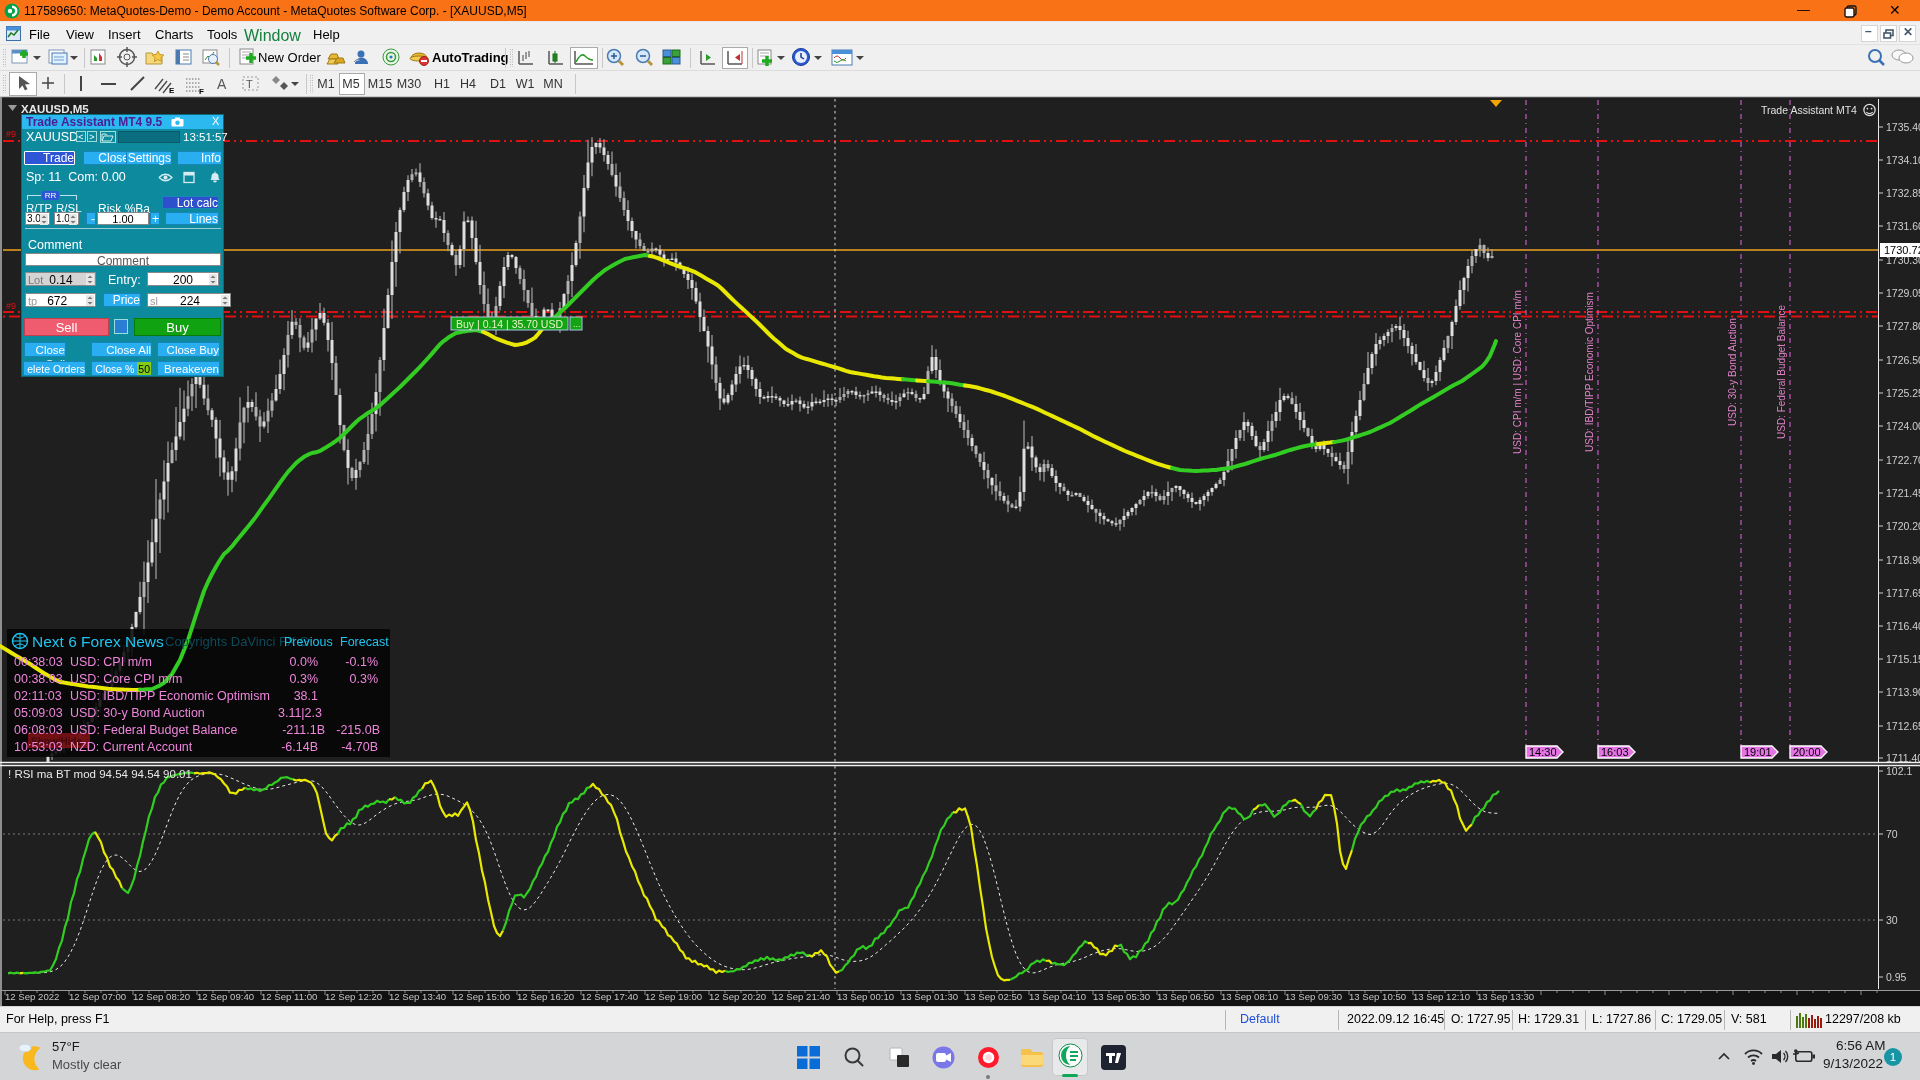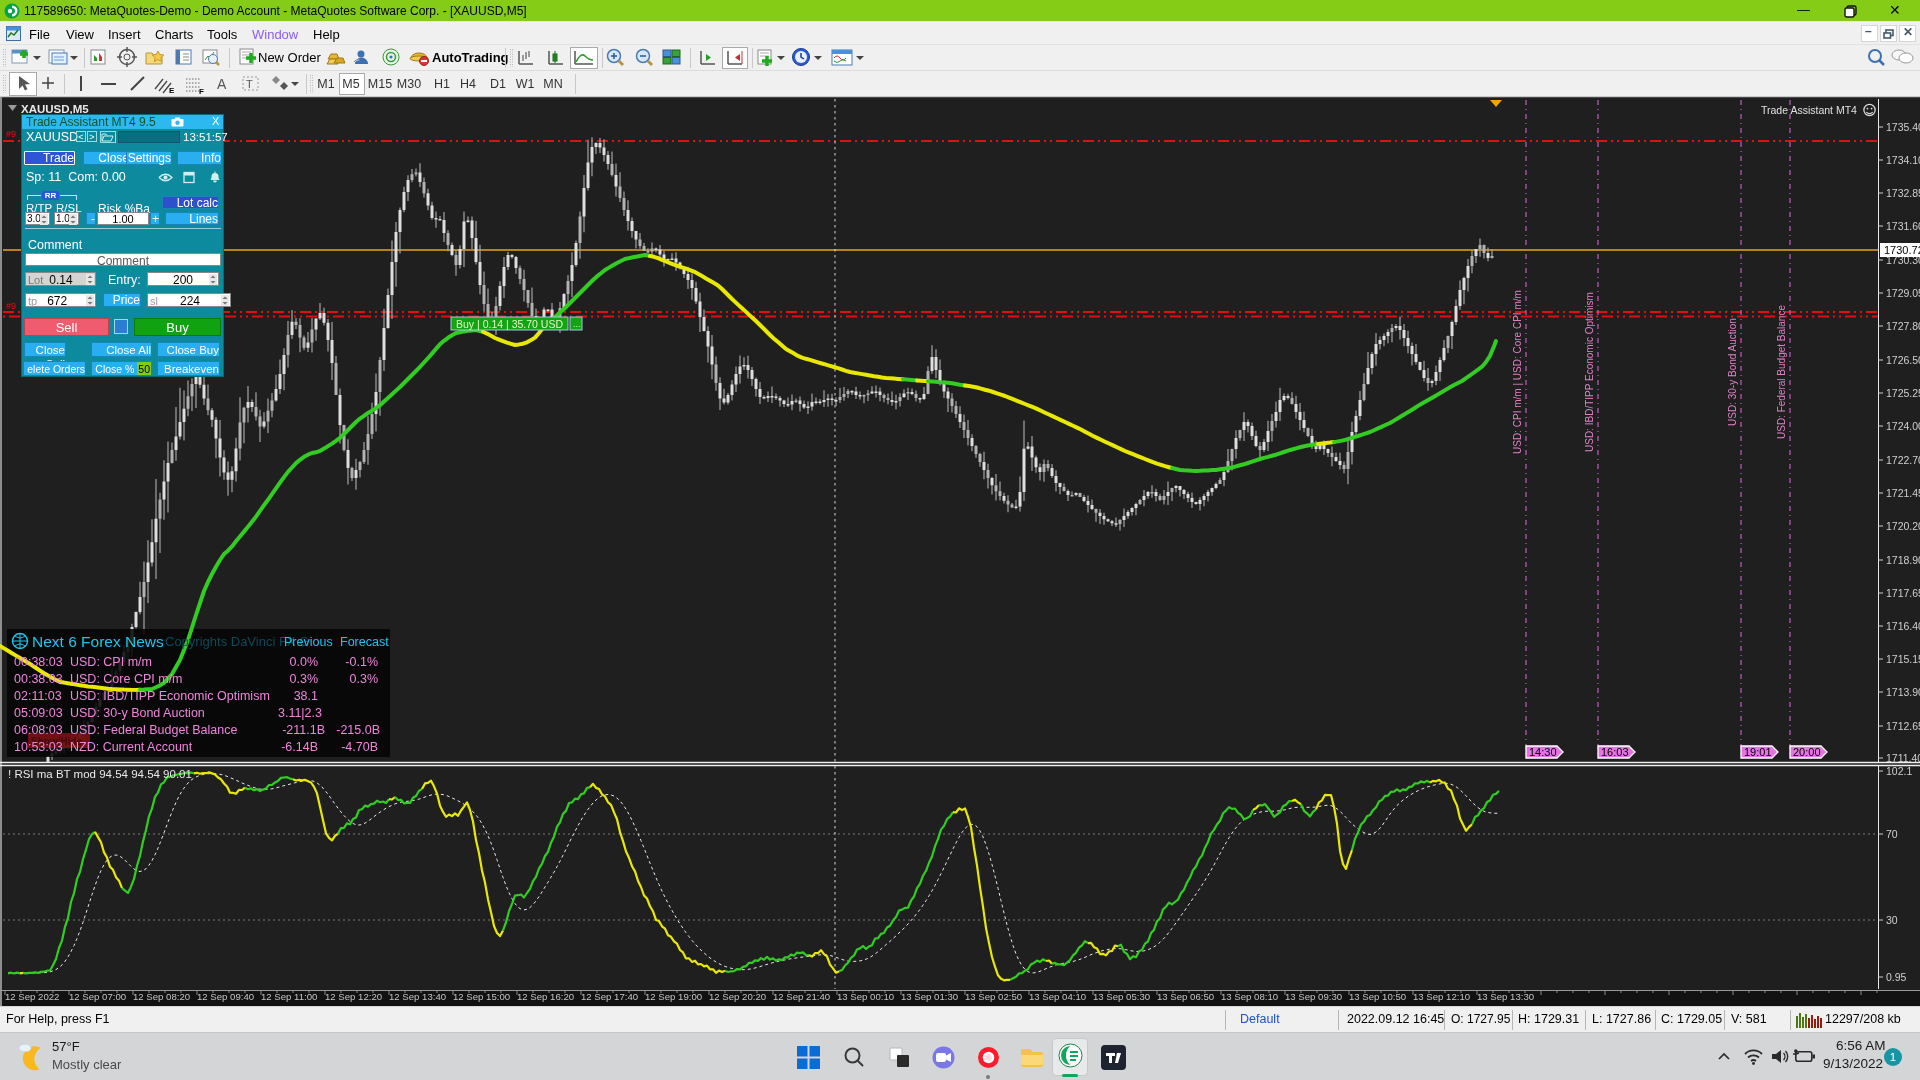--- a/index.html
+++ b/index.html
@@ -7,21 +7,21 @@
 .tax{font-size:9.6px;fill:#c4c4c4;font-family:"Liberation Sans",sans-serif}
 .vlbl{font-size:10px;fill:#e080c8;font-family:"Liberation Sans",sans-serif}
 .news{font-size:12.5px;fill:#ee86dc;font-family:"Liberation Sans",sans-serif}
 .tb{background:#f0f0f0}
 .sep{position:absolute;width:1px;background:#b5b5b5}
 .ta-btn{position:absolute;background:#29aef2;color:#fff;text-align:right;font-size:12px;border:1px solid #1884b8;border-radius:1px}
 .ta-inp{position:absolute;background:#fff;color:#000;font-size:12px;border:1px solid #888}
 .wt{color:#fff;font-size:12px;position:absolute}
 </style></head><body>
 
-<div class="abs" style="left:0;top:0;width:1920px;height:22px;background:#84cc16;border-bottom:1px solid #e8e8e8">
+<div class="abs" style="left:0;top:0;width:1920px;height:22px;background:#f97316;border-bottom:1px solid #e8e8e8">
  <svg class="abs" style="left:4px;top:3px" width="16" height="16" viewBox="0 0 16 16">
   <circle cx="8" cy="8" r="7.5" fill="#00a447"></circle>
   <path d="M8 2.5 a5.5 5.5 0 0 1 0 11 l0 -2.5 a3 3 0 0 0 0 -6 z" fill="#fff"></path>
   <circle cx="6" cy="8" r="2.2" fill="#fff"></circle>
  </svg>
  <span class="abs" style="left:24px;top:4px;color:#000;font-size:12px">117589650: MetaQuotes-Demo - Demo Account - MetaQuotes Software Corp. - [XAUUSD,M5]</span>
  <span class="abs" style="left:1797px;top:2px;color:#000;font-size:13px">—</span>
  <svg class="abs" style="left:1844px;top:5px" width="13" height="13" viewBox="0 0 13 13">
       <rect x="3" y="1" width="9" height="9" rx="1.5" fill="none" stroke="#111" stroke-width="1.4"></rect>
       <rect x="1" y="3" width="9" height="9" rx="1.5" fill="#fdfdfd" stroke="#111" stroke-width="1.4"></rect>
@@ -33,21 +33,21 @@
  <svg class="abs" style="left:6px;top:4px" width="15" height="15" viewBox="0 0 15 15">
       <rect x="0.5" y="0.5" width="14" height="14" fill="#dce9f5" stroke="#3a6ea5"></rect>
       <rect x="0.5" y="0.5" width="14" height="4" fill="#4a90d9"></rect>
       <path d="M2 11 l3 -4 l3 2 l4 -5" stroke="#1a7a1a" fill="none" stroke-width="1.5"></path>
     </svg>
  <span class="abs" style="left:29px;top:5px;color:#000;font-size:13px">File</span>
     <span class="abs" style="left:66px;top:5px;color:#000;font-size:13px">View</span>
     <span class="abs" style="left:108px;top:5px;color:#000;font-size:13px">Insert</span>
     <span class="abs" style="left:155px;top:5px;color:#000;font-size:13px">Charts</span>
     <span class="abs" style="left:207px;top:5px;color:#000;font-size:13px">Tools</span>
-    <span class="abs" style="left:252px;top:5px;color:#8b5cf6;font-size:13px">Window</span>
+    <span class="abs" style="left:244px;top:5px;color:#15803d;font-size:16px">Window</span>
     <span class="abs" style="left:313px;top:5px;color:#000;font-size:13px">Help</span>
  <span class="abs" style="left:1861px;top:3px;width:17px;height:17px;background:#fff;border:1px solid #d5d5d5"></span>
  <span class="abs" style="left:1880px;top:3px;width:17px;height:17px;background:#fff;border:1px solid #d5d5d5"></span>
  <span class="abs" style="left:1899px;top:3px;width:17px;height:17px;background:#fff;border:1px solid #d5d5d5"></span>
  <span class="abs" style="left:1865px;top:2px;color:#44596e;font-size:12px;font-weight:bold">–</span>
  <svg class="abs" style="left:1883px;top:7px" width="11" height="10" viewBox="0 0 11 10">
       <rect x="3" y="1" width="7" height="5.5" fill="none" stroke="#44596e" stroke-width="1.6"></rect>
       <rect x="1" y="4" width="6.5" height="5" fill="#fff" stroke="#44596e" stroke-width="1.6"></rect>
     </svg>
  <span class="abs" style="left:1903px;top:3px;color:#44596e;font-size:12px;font-weight:bold">✕</span>
@@ -558,21 +558,21 @@
     <line x1="1797" y1="991" x2="1797" y2="995" stroke="#8a8a8a" stroke-width="1"></line>
     <line x1="1813" y1="991" x2="1813" y2="993" stroke="#8a8a8a" stroke-width="1"></line>
     <line x1="1829" y1="991" x2="1829" y2="993" stroke="#8a8a8a" stroke-width="1"></line>
     <line x1="1845" y1="991" x2="1845" y2="993" stroke="#8a8a8a" stroke-width="1"></line>
     <line x1="1861" y1="991" x2="1861" y2="995" stroke="#8a8a8a" stroke-width="1"></line>
     <line x1="1877" y1="991" x2="1877" y2="993" stroke="#8a8a8a" stroke-width="1"></line>
 </svg>
 
 <div class="abs" style="left:21px;top:114px;width:203px;height:263px;background:#0e8a9e;border:1px solid #0a6a7a">
  <div class="abs" style="left:0;top:0;width:201px;height:14px;background:#2bb9ef">
-  <span class="abs" style="left:4px;top:0px;color:#14532d;font-size:12px;font-weight:normal">Trade Assistant MT4 9.5</span>
+  <span class="abs" style="left:4px;top:0px;color:#4c1d95;font-size:12px;font-weight:bold">Trade Assistant MT4 9.5</span>
   <svg class="abs" style="left:149px;top:2px" width="13" height="10" viewBox="0 0 13 10">
         <rect x="0.5" y="2" width="12" height="7.5" rx="1" fill="#fff"></rect>
         <rect x="4" y="0.5" width="5" height="2.5" fill="#fff"></rect>
         <circle cx="6.5" cy="5.8" r="2.2" fill="#2bb9ef"></circle>
       </svg>
   <span class="abs" style="left:190px;top:0px;color:#fff;font-size:11px">X</span>
  </div>
  <div class="abs" style="left:2px;top:15px;width:199px;height:14px">
   <span class="abs" style="left:2px;top:0;color:#fff;font-size:12.5px">XAUUSD</span>
   <span class="abs" style="left:52px;top:1px;width:10px;height:11px;border:1px solid #9dd;color:#fff;font-size:9px;text-align:center;line-height:11px">&lt;</span>
@@ -590,21 +590,21 @@
  <div class="abs ta-btn" style="left:155px;top:36px;width:45px;height:14px;line-height:13px">Info</div>
  <span class="wt" style="left:4px;top:55px;font-size:12.5px">Sp: 11&nbsp; Com: 0.00</span>
  <svg class="abs" style="left:136px;top:56px" width="64" height="13" viewBox="0 0 64 13">
   <path d="M1 6.5 q6.5 -6.5 13 0 q-6.5 6.5 -13 0" fill="none" stroke="#d5ecf2" stroke-width="1.3"></path>
       <circle cx="7.5" cy="6.5" r="2" fill="#d5ecf2"></circle>
   <rect x="26" y="1.5" width="10" height="10" fill="none" stroke="#d5ecf2" stroke-width="1.3"></rect>
       <rect x="26" y="1.5" width="10" height="3" fill="#d5ecf2"></rect>
   <path d="M57 2 a3.5 3.5 0 0 1 3.5 3.5 q0 2.5 1.2 3.5 h-9.4 q1.2 -1 1.2 -3.5 a3.5 3.5 0 0 1 3.5 -3.5 z" fill="#d5ecf2"></path>
   <path d="M55.5 10 a1.6 1.6 0 0 0 3 0 z M57 0.5 v1.5" stroke="#d5ecf2" fill="#d5ecf2"></path>
  </svg>
- <div class="abs" style="left:20px;top:76px;width:17px;height:9px;background:#2e55d5;border-radius:2px;color:#fff;font-size:8px;text-align:center;line-height:9px;font-weight:bold">RR</div>
+ <div class="abs" style="left:20px;top:76px;width:17px;height:9px;background:#2e55d5;border-radius:2px;color:#fff;font-size:8px;text-align:center;line-height:9px;font-weight:normal">RR</div>
  <div class="abs" style="left:5px;top:80px;width:14px;height:5px;border-top:1px solid #bfe3ec;border-left:1px solid #bfe3ec"></div>
  <div class="abs" style="left:38px;top:80px;width:17px;height:5px;border-top:1px solid #bfe3ec;border-right:1px solid #bfe3ec"></div>
  <span class="wt" style="left:4px;top:87px;font-size:11.5px">R/TP</span>
  <span class="wt" style="left:34px;top:87px;font-size:11.5px">R/SL</span>
  <span class="wt" style="left:76px;top:87px;font-size:12px">Risk %Ba</span>
  <div class="abs ta-btn" style="left:140px;top:81px;width:57px;height:13px;background:#2e50cc;line-height:12px">Lot calc</div>
  <div class="abs ta-inp" style="left:3px;top:97px;width:25px;height:13px;font-size:10px;padding-left:1px">3.0<svg style="position:absolute;right:1px;top:1px" width="8" height="11" viewBox="0 0 8 11">
         <rect x="0" y="0" width="8" height="11" fill="#e8e8e8"></rect>
         <path d="M1.5 4 L4 1.5 L6.5 4 z" fill="#777"></path>
         <path d="M1.5 7 L4 9.5 L6.5 7 z" fill="#777"></path>

